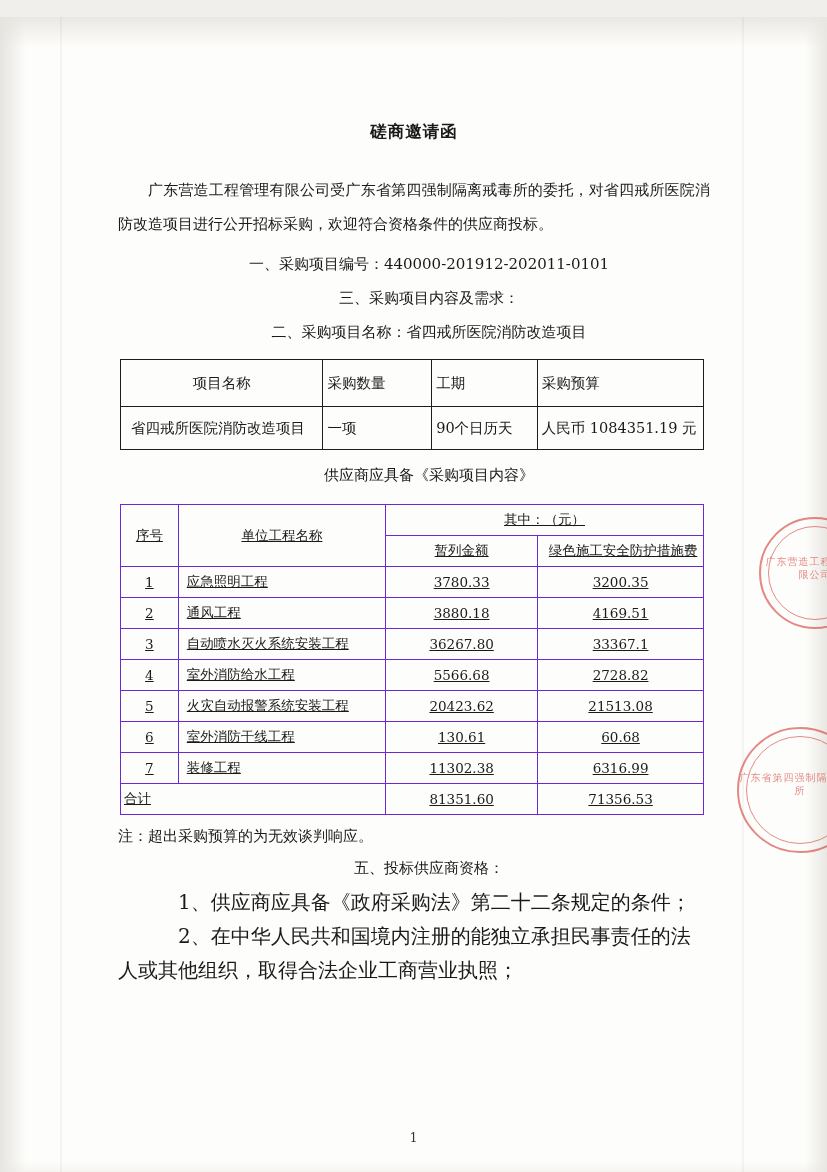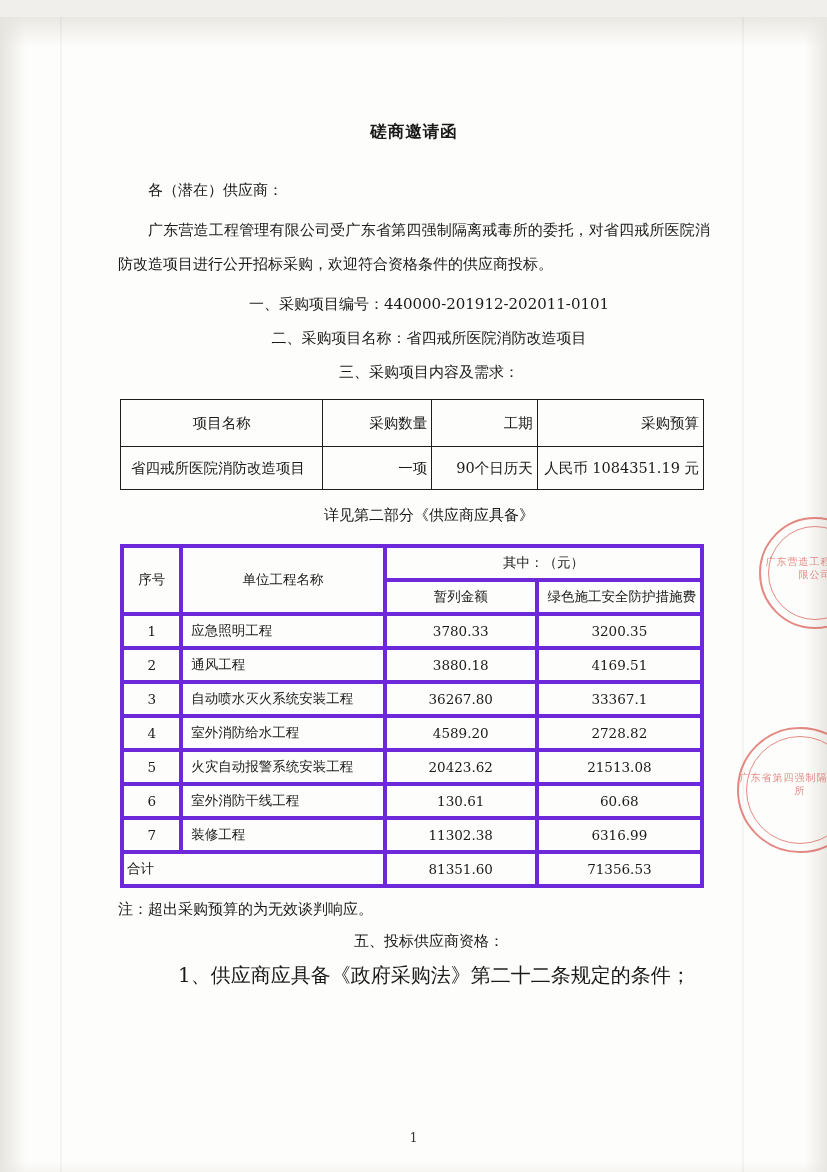--- a/index.html
+++ b/index.html
@@ -88,21 +88,21 @@
 
   
   table.t1 {
     border-collapse: collapse;
     width: 584px;
     margin: 10px 0 8px 2px;
     font-size: 14.5px;
   }
   table.t1 td, table.t1 th {
     border: 1px solid #1d1d1d;
-    text-align: right;
+    text-align: left;
     padding: 8px 4px;
     font-weight: normal;
   }
   table.t1 thead td {
     height: 30px;
   }
   table.t1 .c-name {
     width: 204px;
     text-align: left;
     padding-left: 10px;
@@ -113,25 +113,26 @@
   table.t1 .c-bud { width: 164px; }
 
   
   table.t2 {
     border-collapse: collapse;
     width: 584px;
     margin: 12px 0 4px 2px;
     font-size: 13.5px;
   }
   table.t2 td, table.t2 th {
-    border: 4px solid #6d28d9;
+    border: 1px solid #6d28d9;
     padding: 4px 3px;
     font-weight: normal;
     text-align: center;
     height: 22px;
+    text-decoration: underline;
   }
   table.t2 .h-seq { width: 54px; }
   table.t2 .h-name { width: 216px; }
   table.t2 .h-amt { width: 152px; }
   table.t2 .h-green { width: 162px; padding-left: 8px; }
   table.t2 td.name-cell {
     text-align: left;
     padding-left: 8px;
   }
   table.t2 td.total-label {
@@ -199,48 +200,47 @@
   <div class="scan-edge-left"></div>
   <div class="scan-edge-right"></div>
   <div class="scan-edge-bottom"></div>
   <div class="streak" style="left:60px"></div>
   <div class="streak" style="left:742px"></div>
 
   <div class="content">
 
     <div class="doc-title">磋商邀请函</div>
 
-    <p class="para indent">各（潜在）供应商：</p>
 
     <p class="para indent">广东营造工程管理有限公司受广东省第四强制隔离戒毒所的委托，对省四戒所医院消防改造项目进行公开招标采购，欢迎符合资格条件的供应商投标。</p>
 
     <p class="list-line">一、采购项目编号：440000-201912-202011-0101</p>
+    <p class="list-line">三、采购项目内容及需求：</p>
     <p class="list-line">二、采购项目名称：省四戒所医院消防改造项目</p>
-    <p class="list-line">三、采购项目内容及需求：</p>
 
     <table class="t1">
       <thead>
         <tr>
           <td class="c-name" style="text-align:center;padding-left:4px">项目名称</td>
           <td class="c-qty">采购数量</td>
           <td class="c-dur">工期</td>
           <td class="c-bud">采购预算</td>
         </tr>
       </thead>
       <tbody>
         <tr>
           <td class="c-name">省四戒所医院消防改造项目</td>
           <td class="c-qty">一项</td>
           <td class="c-dur">90个日历天</td>
           <td class="c-bud">人民币 1084351.19 元</td>
         </tr>
       </tbody>
     </table>
 
-    <p class="list-line">详见第二部分《供应商应具备》</p>
+    <p class="list-line">供应商应具备《采购项目内容》</p>
 
 
     <table class="t2">
       <thead>
         <tr>
           <td class="h-seq" rowspan="2">序号</td>
           <td class="h-name" rowspan="2">单位工程名称</td>
           <td colspan="2">其中：（元）</td>
         </tr>
         <tr>
@@ -263,21 +263,21 @@
         </tr>
         <tr>
           <td>3</td>
           <td class="name-cell">自动喷水灭火系统安装工程</td>
           <td>36267.80</td>
           <td>33367.1</td>
         </tr>
         <tr>
           <td>4</td>
           <td class="name-cell">室外消防给水工程</td>
-          <td>4589.20</td>
+          <td>5566.68</td>
           <td>2728.82</td>
         </tr>
         <tr>
           <td>5</td>
           <td class="name-cell">火灾自动报警系统安装工程</td>
           <td>20423.62</td>
           <td>21513.08</td>
         </tr>
         <tr>
           <td>6</td>
@@ -296,20 +296,21 @@
           <td>81351.60</td>
           <td>71356.53</td>
         </tr>
       </tbody>
     </table>
 
     <p class="note-line">注：超出采购预算的为无效谈判响应。</p>
 
     <p class="list-line">五、投标供应商资格：</p>
     <p class="sub-line">1、供应商应具备《政府采购法》第二十二条规定的条件；</p>
+    <p class="sub-line">2、在中华人民共和国境内注册的能独立承担民事责任的法人或其他组织，取得合法企业工商营业执照；</p>
 
   </div>
 
   <div class="seal" id="seal-1">
     <div class="seal-inner"></div>
     <div class="seal-text">广东营造工程管理有限公司</div>
   </div>
   <div class="seal" id="seal-2">
     <div class="seal-inner"></div>
     <div class="seal-text">广东省第四强制隔离戒毒所</div>

